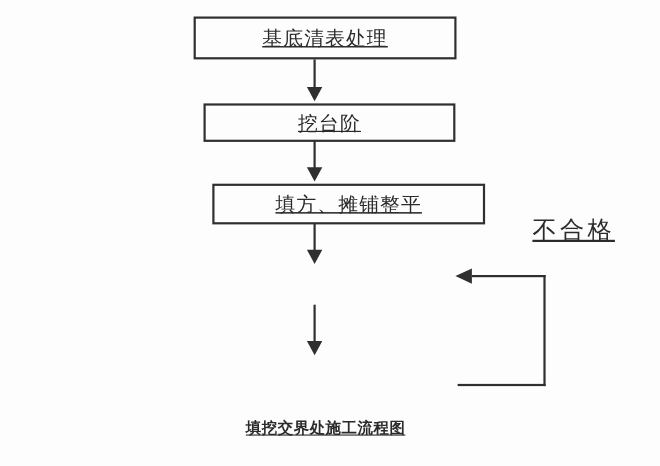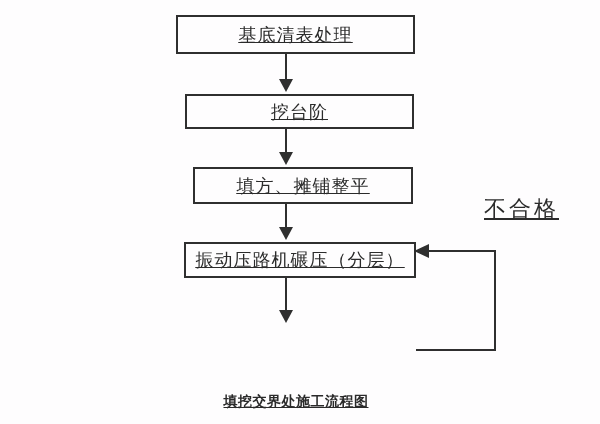--- a/index.html
+++ b/index.html
@@ -27,21 +27,21 @@
     display: flex;
     align-items: center;
     justify-content: center;
     color: var(--text);
     font-size: 18px;
     letter-spacing: 1px;
     white-space: nowrap;
   }
   #node1 { left: 176px; top: 15px;  width: 239px; height: 39px; }
   #node2 { left: 185px; top: 94px;  width: 229px; height: 35px; }
-  #node3 { left: 193px; top: 167px; width: 220px; height: 37px; }
+  #node3 { left: 193px; top: 167px; width: 248px; height: 37px; }
   #node4 { left: 184px; top: 242px; width: 232px; height: 36px; }
   #node5 { left: 183px; top: 327px; width: 235px; height: 36px; }
 
   .vline {
     position: absolute;
     width: 2px;
     background: var(--line);
   }
   #conn1 { left: 285px; top: 54px;  height: 27px; }
   #conn2 { left: 285px; top: 128px; height: 26px; }
@@ -81,21 +81,21 @@
   .feedback-label {
     position: absolute;
     left: 484px; top: 194px;
     font-size: 22px;
     letter-spacing: 3px;
     color: var(--text);
     white-space: nowrap;
   }
   .caption {
     position: absolute;
-    left: 0; right: 8px; top: 393px;
+    left: 0; right: 8px; top: 381px;
     text-align: center;
     font-size: 14px;
     font-weight: 600;
     letter-spacing: 0.5px;
     color: var(--text);
   }
 </style>
 </head>
 <body>
 
@@ -115,23 +115,20 @@
   <div class="vline" id="conn2"></div>
   <div class="arrow-down" id="arrowhead2"></div>
 
   <div class="node" id="node3">
     <span>填方、摊铺整平</span>
   </div>
 
   <div class="vline" id="conn3"></div>
   <div class="arrow-down" id="arrowhead3"></div>
 
-  <div class="node" id="node4">
-    <span>振动压路机碾压（分层）</span>
-  </div>
 
   <div class="vline" id="conn4"></div>
   <div class="arrow-down" id="arrowhead4"></div>
 
 
   <div class="hline" id="loop-bottom"></div>
   <div class="vline" id="loop-right"></div>
   <div class="hline" id="loop-top"></div>
   <div class="arrow-left" id="loop-arrowhead"></div>
 

